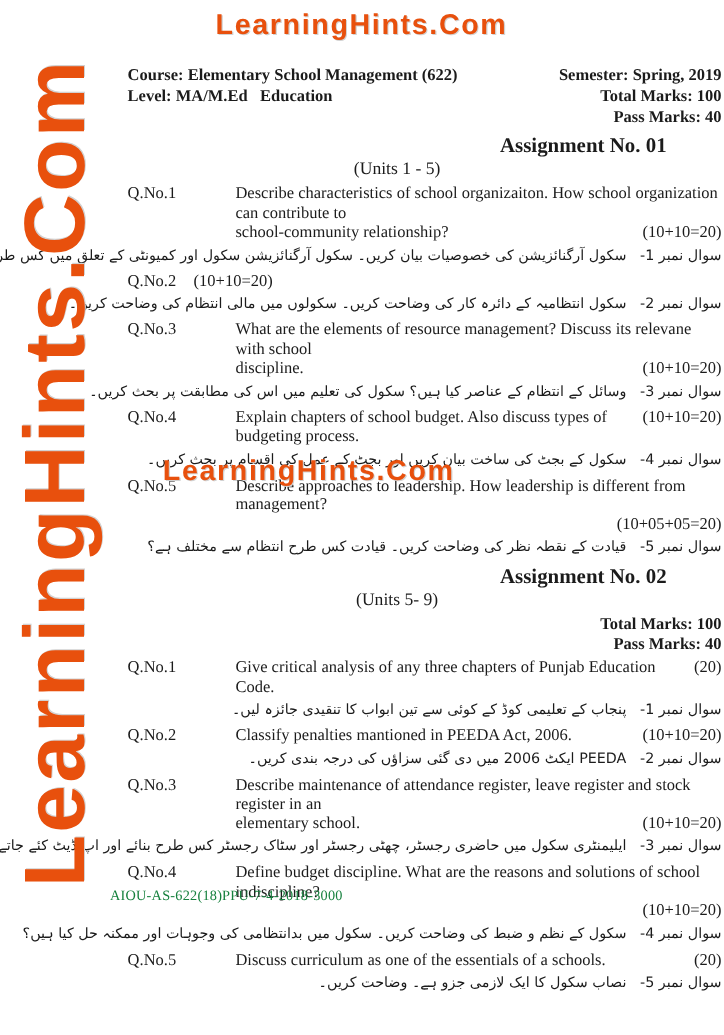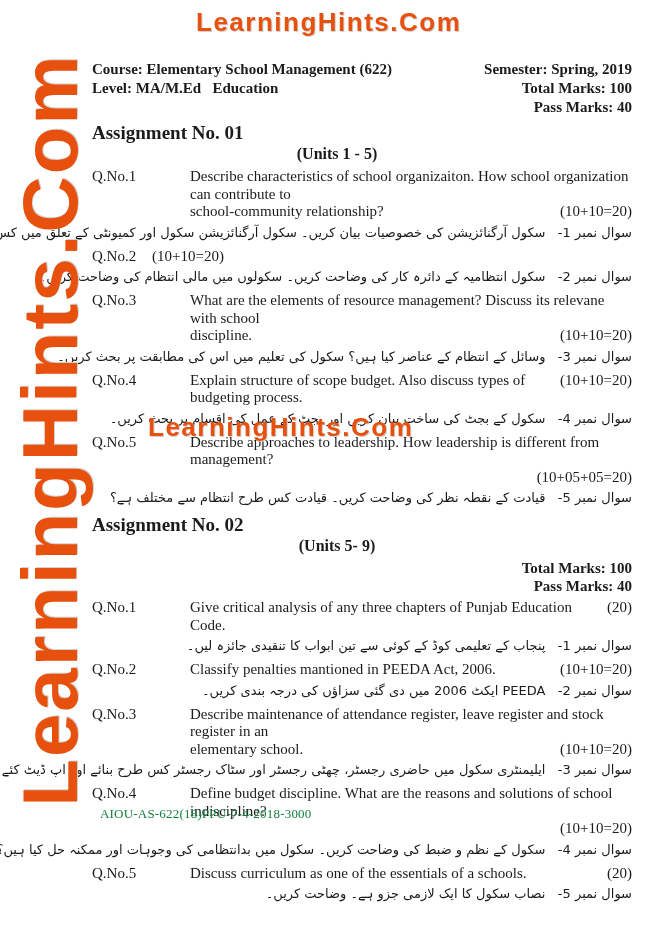--- a/index.html
+++ b/index.html
@@ -31,31 +31,31 @@
   .wm-left  {
     left: 50px; top: 430px;
     transform: translate(-50%, -50%) rotate(-90deg);
     font-size: 78px; letter-spacing: 2px;
     z-index: 5;
   }
 
   
   .content {
     position: absolute;
-    left: 92px; top: 60px;
+    left: 116px; top: 60px;
     width: 540px;
     font-size: 15px;
     line-height: 17.5px;
   }
 
   .meta-row { display: flex; justify-content: space-between; font-weight: bold; line-height: 19px; }
   .meta-row.right-only { justify-content: flex-end; }
 
-  .a-title { font-size: 19px; font-weight: bold; text-align: left; padding-right: 50px; line-height: 23px; margin-top: 4px; }
-  .a-units { font-size: 16px; font-weight: bold; text-align: center; padding-right: 50px; line-height: 20px; }
+  .a-title { font-size: 19px; font-weight: bold; text-align: right; padding-right: 50px; line-height: 23px; margin-top: 4px; }
+  .a-units { font-size: 16px; font-weight: normal; text-align: center; padding-right: 50px; line-height: 20px; }
 
   .marks-block { text-align: right; font-weight: bold; line-height: 18px; margin-top: 3px; }
 
   .question { margin-top: 4px; }
   .qline { display: flex; line-height: 17.5px; }
   .qline:not(.first) { padding-left: 52px; }
   .qno { width: 52px; flex-shrink: 0; }
   .qtext { flex: 1; margin-left: 46px; }
   .qmarks { margin-left: 8px; white-space: nowrap; }
   .marksline { justify-content: flex-end; }
@@ -130,21 +130,21 @@
             </div>
             <div class="qline">
               <span class="qtext">discipline.</span>
               <span class="qmarks">(10+10=20)</span>
             </div>
             <div class="urdu" dir="rtl">سوال نمبر 3- &nbsp;&nbsp;وسائل کے انتظام کے عناصر کیا ہیں؟ سکول کی تعلیم میں اس کی مطابقت پر بحث کریں۔</div>
           </div>
           <div class="question">
             <div class="qline first">
               <span class="qno">Q.No.4</span>
-              <span class="qtext">Explain structure of scope budget. Also discuss types of budgeting process.</span>
+              <span class="qtext">Explain chapters of school budget. Also discuss types of budgeting process.</span>
               <span class="qmarks">(10+10=20)</span>
             </div>
             <div class="urdu" dir="rtl">سوال نمبر 4- &nbsp;&nbsp;سکول کے بجٹ کی ساخت بیان کریں اور بجٹ کے عمل کی اقسام پر بحث کریں۔</div>
           </div>
           <div class="question">
             <div class="qline first">
               <span class="qno">Q.No.5</span>
               <span class="qtext">Describe approaches to leadership. How leadership is different from management?</span>
             </div>
             <div class="qline marksline">

